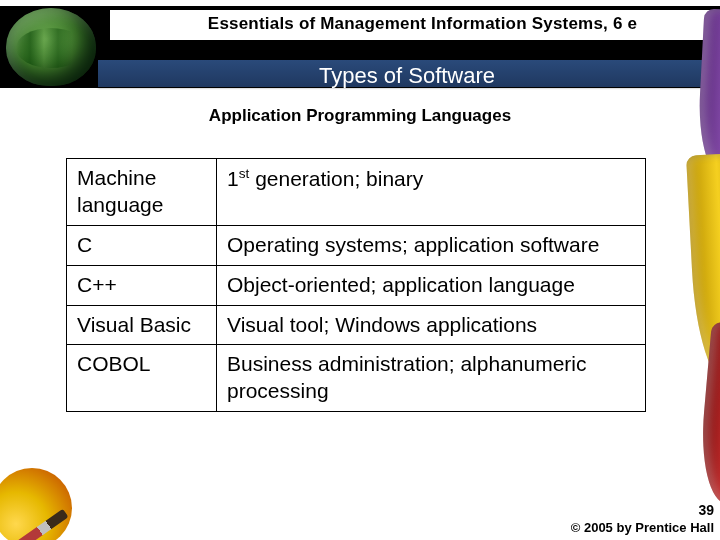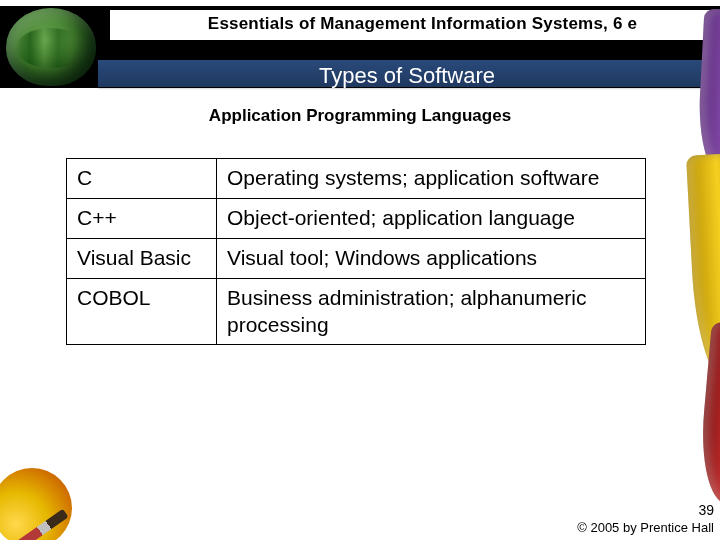--- a/index.html
+++ b/index.html
@@ -143,39 +143,46 @@
   }
   .footer {
     position: absolute;
     right: 6px;
     bottom: 4px;
     text-align: right;
     font-family: Arial, Helvetica, sans-serif;
     font-size: 13px;
     color: #000;
     line-height: 1.25;
+    font-weight: bold;
   }
   .footer .page { font-size: 14px; }
 </style>
 </head>
 <body>
 
 <div class="header-strip"></div>
 <div class="globe"></div>
 
 <div class="header-text">
   <div class="book-title">Essentials of Management Information Systems, 6 e</div>
 </div>
 
 <div class="section-title-bar">Types of Software</div>
 
 <div class="subheader">Application Programming Languages</div>
 
 <table class="lang-table">
   <tbody>
+      <tr>
+    <td>Machine language</td>
+    <td>
+      <span>1</span><span class="sup">st</span><span> generation; binary</span>
+    </td>
+  </tr>
   <tr>
     <td>C</td>
     <td>Operating systems; application software</td>
   </tr>
   <tr>
     <td>C++</td>
     <td>Object-oriented; application language</td>
   </tr>
   <tr>
     <td>Visual Basic</td>

